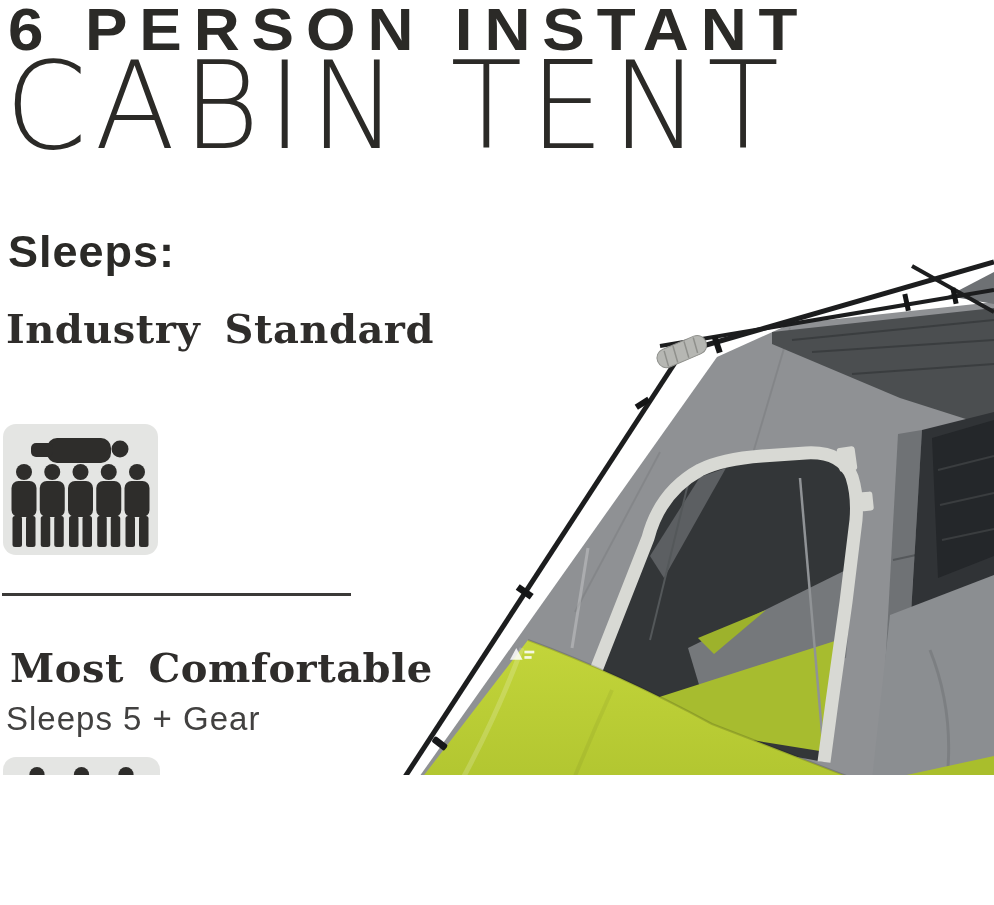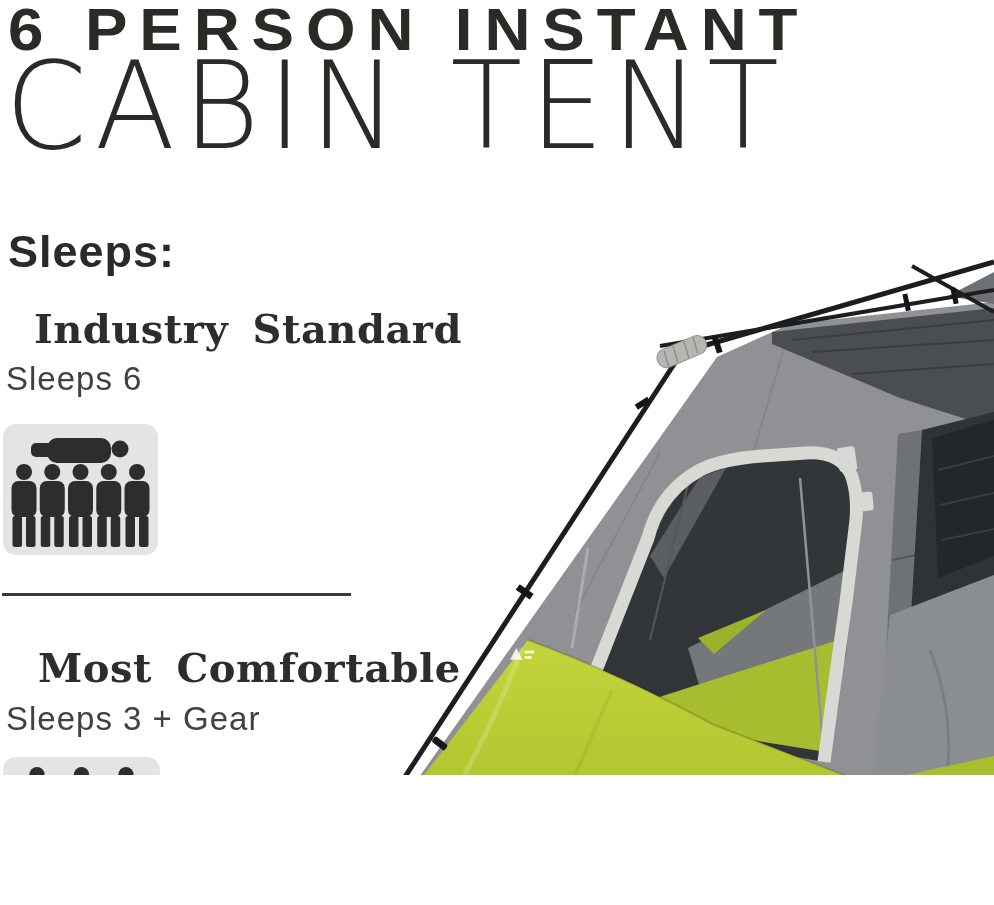--- a/index.html
+++ b/index.html
@@ -7,21 +7,21 @@
           font-family:"Liberation Sans",sans-serif;}
   .abs{position:absolute;white-space:nowrap;}
   .title-line1{left:8px;top:-4px;font-size:59px;font-weight:900;letter-spacing:11px;
                color:var(--text-dark,#2b2a27);transform:scaleX(1.08);transform-origin:left top;}
   .title-line2{left:5px;top:46px;font-size:121px;font-weight:200;letter-spacing:8px;
                font-family:"DejaVu Sans",sans-serif;color:var(--text-dark,#2b2a27);
                transform:scaleX(.97);transform-origin:left top;line-height:1.0;}
   .sleeps-label{left:8px;top:226px;font-size:45px;font-weight:800;letter-spacing:1px;
                color:var(--text-dark,#2b2a27);}
   .sec-heading{font-family:"DejaVu Serif",serif;font-weight:700;font-size:40px;
-               color:#2f2d2b;word-spacing:10px;letter-spacing:.5px;margin-left:28px;}
+               color:#2f2d2b;word-spacing:10px;letter-spacing:.5px;}
   .sec-detail{font-size:33px;font-weight:300;color:#424140;letter-spacing:1px;}
   .h1pos{left:6px;top:305px;} .d1pos{left:6px;top:360px;}
   .h2pos{left:10px;top:644px;} .d2pos{left:6px;top:700px;}
   .divider{left:2px;top:593px;width:349px;height:3px;background:#3b3a38;}
   .cap-card{position:absolute;background:var(--icon-bg,#e4e5e3);border-radius:13px;}
   .card1{left:3px;top:424px;width:155px;height:131px;}
   .card2{left:3px;top:757px;width:157px;height:131px;}
   .cap-card svg{display:block;width:100%;height:100%;fill:var(--icon-fg,#2e2d2b);}
   .tent{position:absolute;left:0;top:0;width:994px;height:905px;}
 </style>
@@ -29,37 +29,36 @@
 <body>
 
 <div class="canvas">
 
   <div class="abs title-line1">6 PERSON INSTANT</div>
   <div class="abs title-line2">CABIN TENT</div>
 
   <div class="abs sleeps-label">Sleeps:</div>
 
   <div class="abs sec-heading h1pos">Industry Standard</div>
-  <div class="abs sec-detail d1pos">Sleeps 6</div>
 
   <div class="cap-card card1">
     <svg id="cap-icon-0" viewBox="0 0 155 131" xmlns="http://www.w3.org/2000/svg">
         <use href="#sym-sleeper" transform="translate(44,8)"></use>
         <use href="#sym-person" transform="translate(21,40) scale(1)"></use>
         <use href="#sym-person" transform="translate(49.25,40) scale(1)"></use>
         <use href="#sym-person" transform="translate(77.5,40) scale(1)"></use>
         <use href="#sym-person" transform="translate(105.75,40) scale(1)"></use>
         <use href="#sym-person" transform="translate(134,40) scale(1)"></use>
       </svg>
   </div>
 
   <div class="abs divider"></div>
 
   <div class="abs sec-heading h2pos">Most Comfortable</div>
-  <div class="abs sec-detail d2pos">Sleeps 3 + Gear</div>
+  <div class="abs sec-detail d2pos">Sleeps 5 + Gear</div>
 
   <div class="cap-card card2">
     <svg id="cap-icon-1" viewBox="0 0 157 131" xmlns="http://www.w3.org/2000/svg">
         <use href="#sym-person" transform="translate(34,10) scale(0.95)"></use>
         <use href="#sym-bag" transform="translate(34,95) scale(0.85)"></use>
         <use href="#sym-person" transform="translate(78.5,10) scale(0.95)"></use>
         <use href="#sym-bag" transform="translate(78.5,95) scale(0.85)"></use>
         <use href="#sym-person" transform="translate(123,10) scale(0.95)"></use>
         <use href="#sym-bag" transform="translate(123,95) scale(0.85)"></use>
       </svg>

